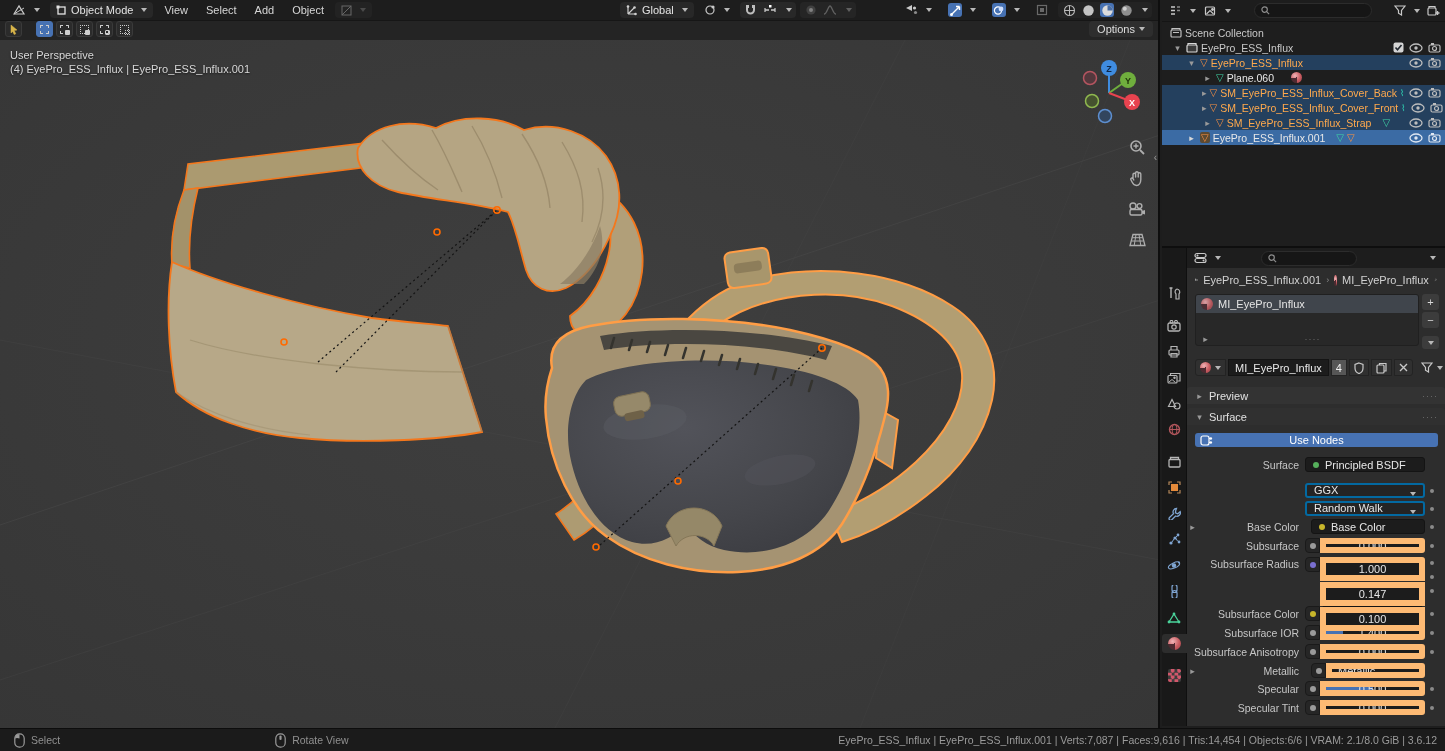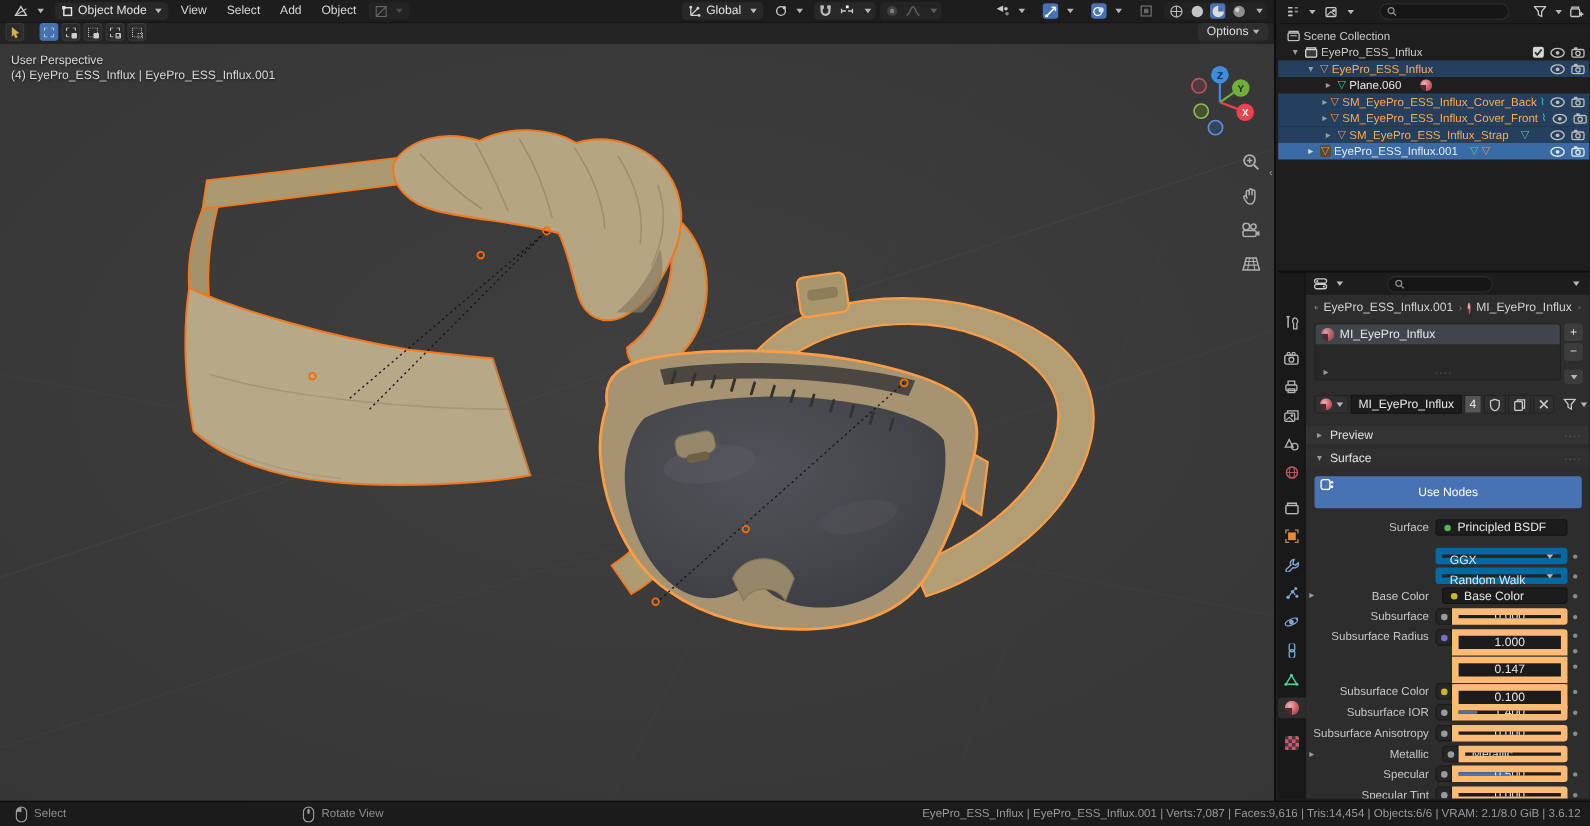--- a/index.html
+++ b/index.html
@@ -87,38 +87,38 @@
   .mini-btn { width:17px; height:16px; background:#3c3c3c; border-radius:3px; color:#d8d8d8; display:flex;
     align-items:center; justify-content:center; font-size:11px; }
   .db-row { display:flex; align-items:center; gap:2px; padding:10px 6px 0 8px; }
   .db-btn { height:17px; background:#303030; border:1px solid #232323; display:flex; align-items:center;
     justify-content:center; padding:0 4px; color:#d8d8d8; }
   .db-name { flex:1; height:17px; background:#1c1c1c; border:1px solid #141414; border-radius:0;
     display:flex; align-items:center; padding:0 6px; color:#e8e8e8; }
   .panel-hdr { margin-top:11px; height:17px; background:#333333; display:flex; align-items:center; gap:4px;
     padding:0 7px; color:#e0e0e0; border-radius:3px 3px 0 0; }
   .panel-hdr.sub { margin-top:4px; background:#303030; }
-  .use-nodes { margin:8px 7px 0 8px; height:29px; background:#4772b3; border-radius:3px; display:flex;
+  .use-nodes { margin:8px 7px 0 8px; height:14px; background:#4772b3; border-radius:3px; display:flex;
     align-items:center; justify-content:center; color:#fff; position:relative; }
   .use-nodes .nico { position:absolute; left:5px; top:2px; }
 
   .prow { display:flex; align-items:center; margin:4px 7px 0 0; height:15px; }
   .prow .lbl { width:118px; text-align:right; padding-right:6px; color:#c6c6c6; font-size:10.5px; white-space:nowrap; }
   .socket { width:15px; height:15px; background:#262626; border:1px solid #1a1a1a; border-radius:4px 0 0 4px;
     display:flex; align-items:center; justify-content:center; }
   .socket .dot, .nodefield .dot { width:6px; height:6px; border-radius:50%; }
   .field { flex:1; height:15px; background:#1c1c1c; border:6px solid #fdba74; border-radius:0 3px 3px 0;
     display:flex; align-items:center; justify-content:center; color:#e6e6e6; position:relative; overflow:hidden; }
   .field .fill { position:absolute; left:0; top:0; bottom:0; background:#4772b3; }
   .field .val { position:relative; z-index:1; }
   .field.textl { justify-content:flex-start; padding-left:6px; }
   .nodefield { flex:1; height:15px; background:#1c1c1c; border:1px solid #141414; border-radius:3px;
     display:flex; align-items:center; gap:6px; padding:0 7px; color:#e6e6e6; }
-  .dropdown { flex:1; height:15px; background:#242424; border:6px solid #0369a1; border-radius:3px;
-    display:flex; align-items:flex-start; padding:0 7px; color:#e6e6e6; }
+  .dropdown { flex:1; height:15px; background:#242424; border:2px solid #0369a1; border-radius:3px;
+    display:flex; align-items:flex-end; padding:0 7px; color:#e6e6e6; }
   .dropdown .dd-label { flex:1; }
   .deco { width:13px; display:flex; justify-content:center; }
   .deco i { width:4px; height:4px; border-radius:50%; background:#8a8a8a; }
   .swatch { flex:1; height:15px; border-radius:3px; background:#e9e9ef; border:1px solid #141414; }
   .vecstack { flex:1; display:flex; flex-direction:column; gap:1px; }
   .vecstack .field { border-radius:0; }
   .vecstack .field:first-child { border-radius:0 3px 0 0; }
   .vecstack .field:last-child { border-radius:0 0 3px 3px; }
 
   

